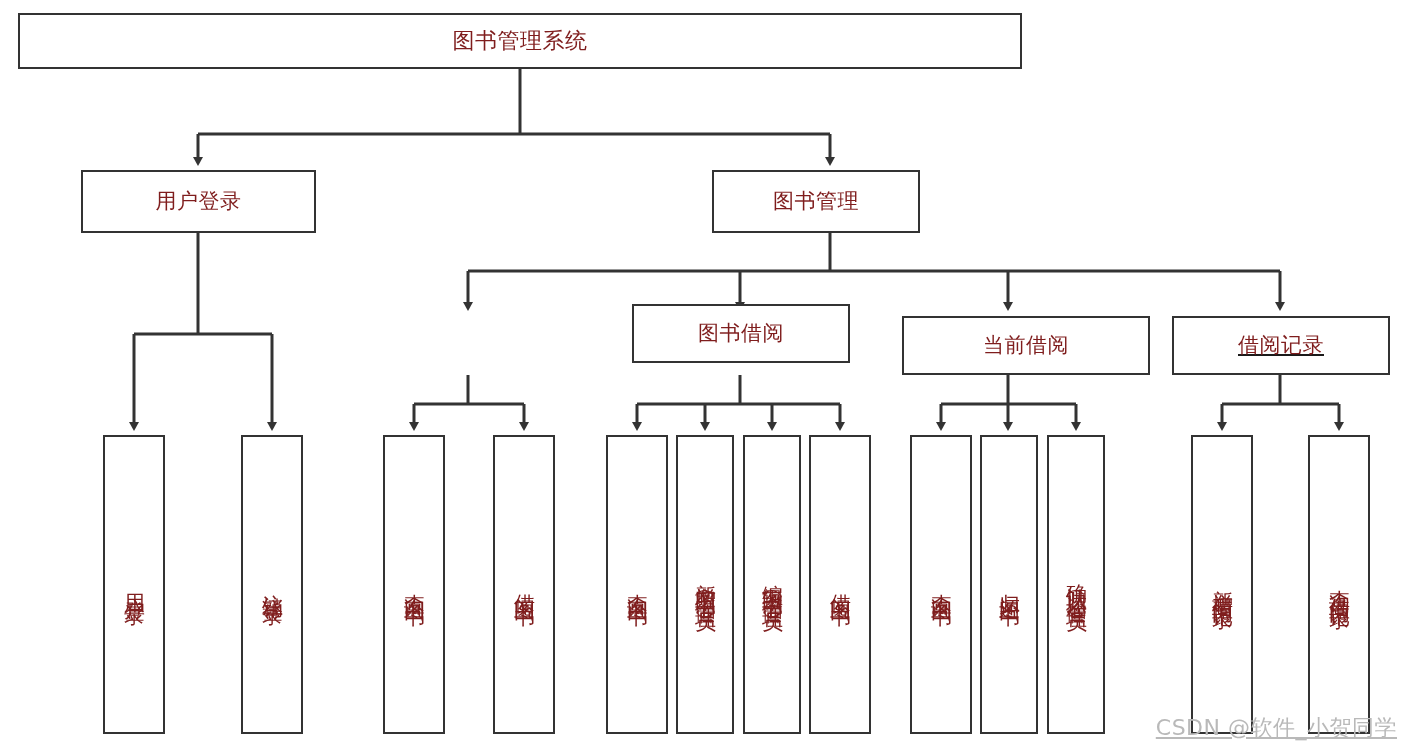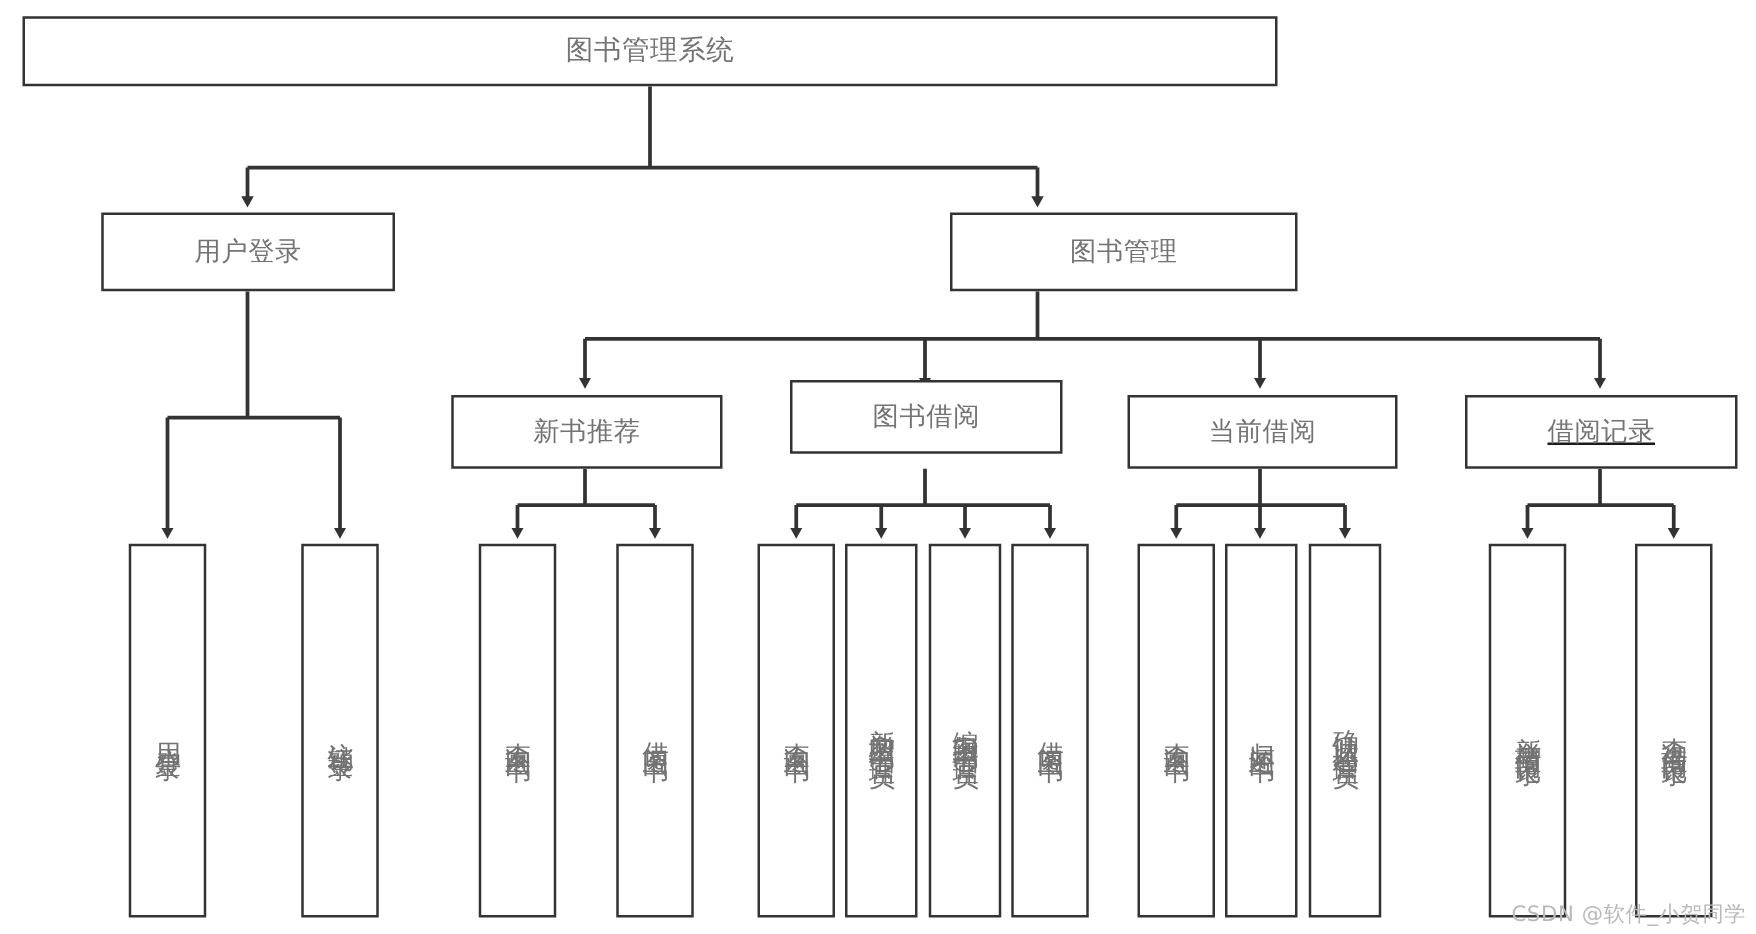--- a/index.html
+++ b/index.html
@@ -32,21 +32,21 @@
     border: 2px solid #333333;
     display: flex;
     align-items: center;
     justify-content: center;
     color: #1a1a1a;
   }
   .node-label {
     display: block;
     text-align: center;
     line-height: 1.18;
-    color: #737373;
+    color: #7f1d1d;
   }
   
   .node.horiz .node-label {
     font-size: 21px;
     letter-spacing: 0.5px;
     white-space: nowrap;
   }
   .node.root .node-label {
     font-size: 22px;
   }
@@ -61,24 +61,25 @@
     text-orientation: upright;
     font-size: 21px;
     line-height: 1;
     letter-spacing: 4px;
     max-height: 100%;
   }
   .watermark {
     position: absolute;
     right: 8px;
     bottom: 4px;
-    font-size: 17px;
+    font-size: 22px;
     color: #b9b9b9;
     white-space: nowrap;
     letter-spacing: 0.5px;
+    text-decoration: underline;
   }
 </style>
 </head>
 <body>
 
 <div id="canvas">
 
   <svg class="edges" viewBox="0 0 1405 747" xmlns="http://www.w3.org/2000/svg">
     <defs>
       <marker id="arrow" markerWidth="9" markerHeight="10" refX="1" refY="5" orient="auto" markerUnits="userSpaceOnUse">
@@ -129,31 +130,28 @@
     </g>
   </svg>
 
   <div class="node horiz root" style="left:18px; top:13px; width:1004px; height:56px;">
     <span class="node-label">图书管理系统</span>
   </div>
 
   <div class="node horiz" style="left:81px; top:170px; width:235px; height:63px;">
     <span class="node-label">用户登录</span>
   </div>
-  <div class="node horiz" style="left:712px; top:170px; width:278px; height:63px;margin-left:48px;">
+  <div class="node horiz" style="left:712px; top:170px; width:208px; height:63px;">
     <span class="node-label">图书管理</span>
   </div>
 
-  <div class="node horiz" style="left:361px; top:316px; width:217px; height:59px;">
-    <span class="node-label">新书推荐</span>
-  </div>
   <div class="node horiz" style="left:632px; top:304px; width:218px; height:59px;">
     <span class="node-label">图书借阅</span>
   </div>
-  <div class="node horiz" style="left:902px; top:316px; width:216px; height:59px;">
+  <div class="node horiz" style="left:902px; top:316px; width:248px; height:59px;">
     <span class="node-label">当前借阅</span>
   </div>
   <div class="node horiz" style="left:1172px; top:316px; width:218px; height:59px;text-decoration:underline;">
     <span class="node-label">借阅记录</span>
   </div>
 
   <div class="node vert" style="left:103px; top:435px; width:62px; height:299px;">
     <span class="node-label">用户登录</span>
   </div>
   <div class="node vert" style="left:241px; top:435px; width:62px; height:299px;">

